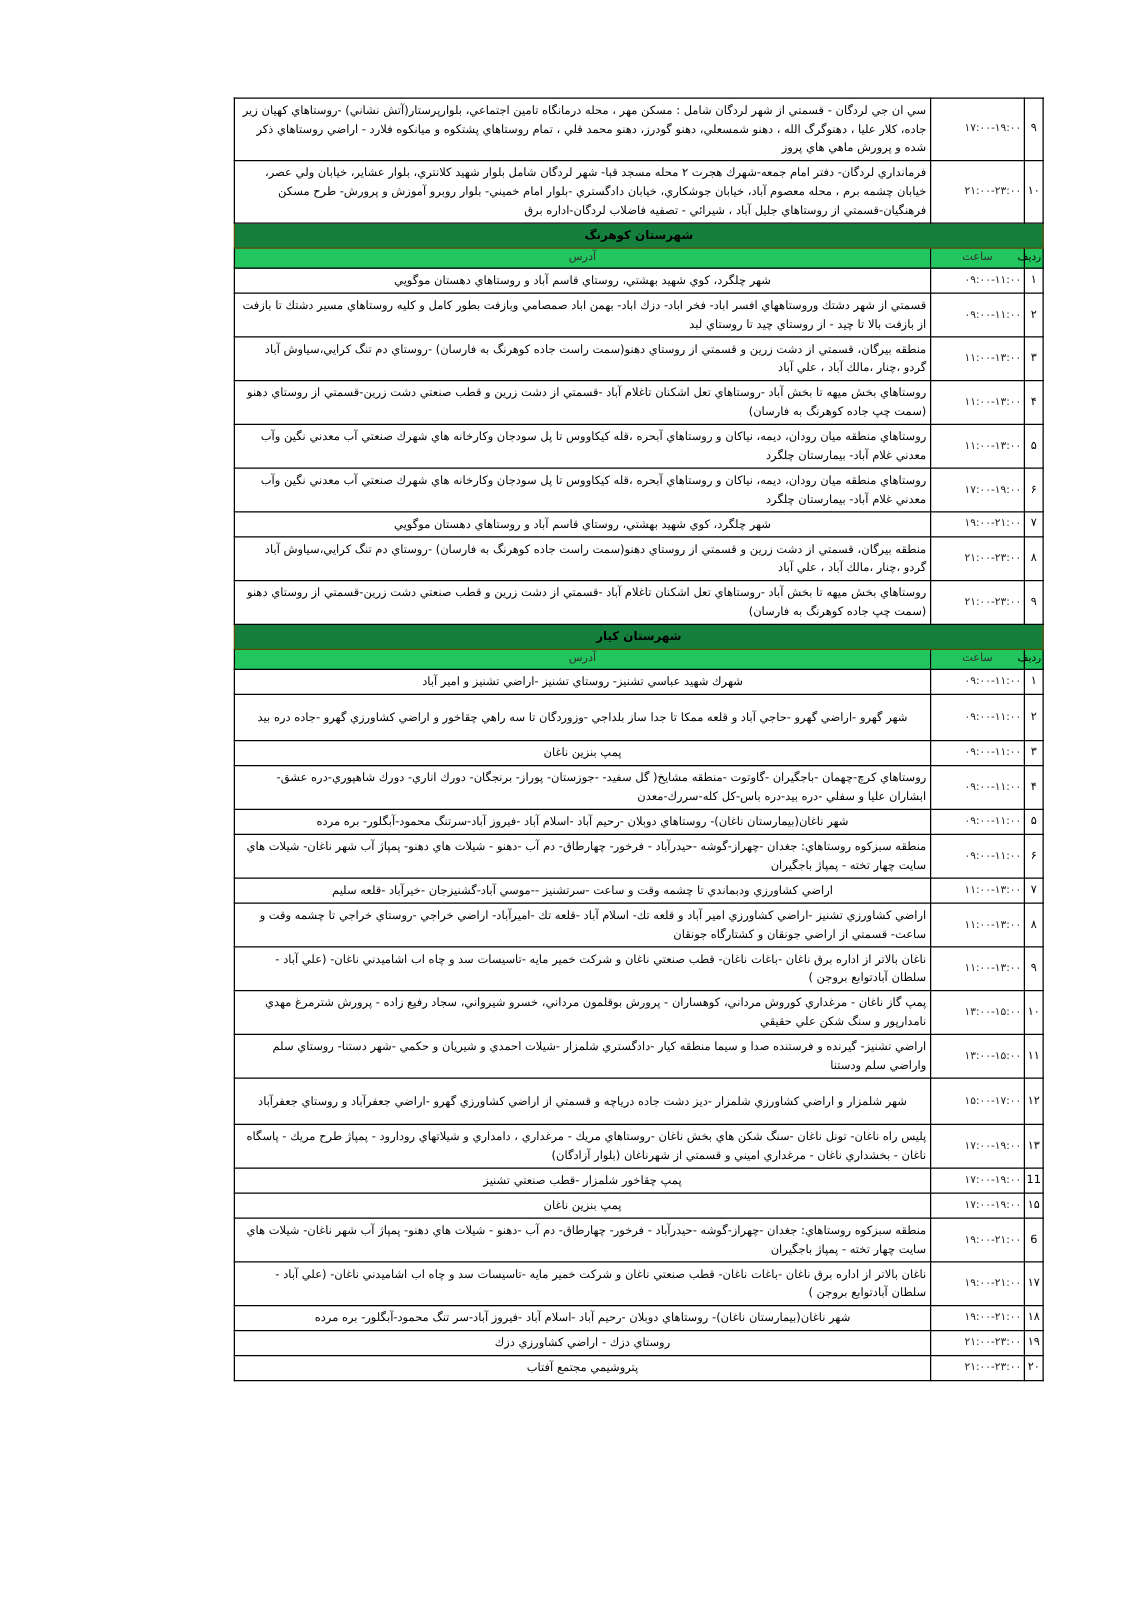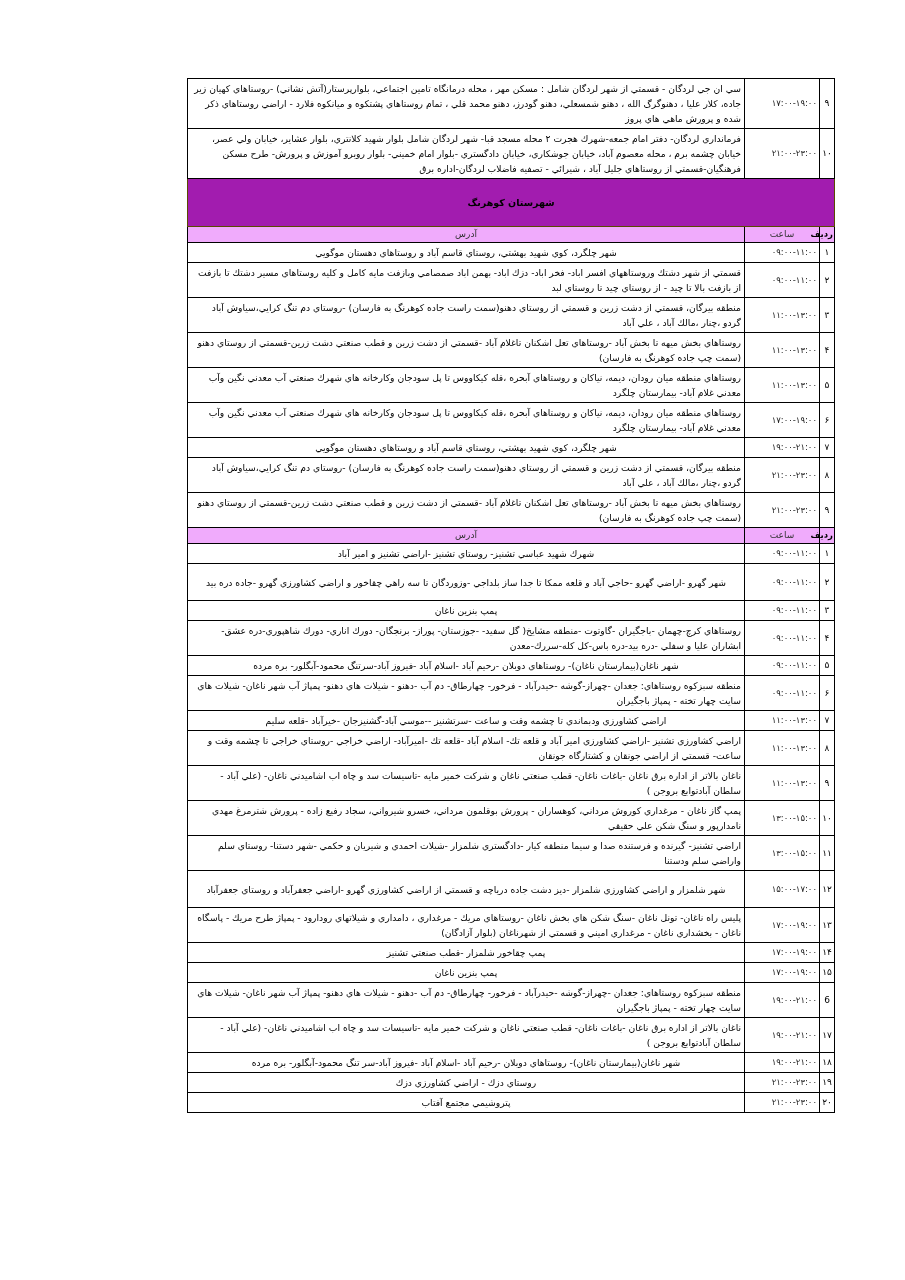--- a/index.html
+++ b/index.html
@@ -6,25 +6,25 @@
   body { width: 905px; height: 1280px; position: relative; overflow: hidden;
          font-family: "DejaVu Sans", "Liberation Sans", sans-serif; color: #000; }
   .page { position: absolute; left: 187px; top: 78px; width: 648px; }
   table { width: 648px; border-collapse: collapse; direction: rtl; table-layout: fixed; }
   td { border: 1px solid #000; font-size: 9.2px; line-height: 15px; padding: 2px 3px;
        vertical-align: middle; }
   td.idx { width: 12px; text-align: center; padding: 0 1px; font-size: 9px; }
   td.time { width: 70px; text-align: right; font-size: 8.5px; color: #222; padding: 0 2px; direction: ltr; }
   td.addr { text-align: right; font-weight: normal; }
   td.addr.center { text-align: center; margin-top: 16px; }
-  tr.section td { background: #a21caf; text-align: center; font-weight: bold; font-size: 9.5px;
-                  line-height: 13px; padding: 17px; border-color: #5a4a00; }
-  tr.colhead td { background: #f0abfc; text-align: center; font-size: 9px; line-height: 13px;
+  tr.section td { background: #15803d; text-align: center; font-weight: bold; font-size: 9.5px;
+                  line-height: 13px; padding: 3px; border-color: #5a4a00; }
+  tr.colhead td { background: #22c55e; text-align: center; font-size: 9px; line-height: 13px;
                   padding: 1px; color: #333; }
-  tr.colhead td.idx { font-size: 8.5px; color: #000; font-weight: bold; }
+  tr.colhead td.idx { font-size: 8.5px; color: #000; }
 </style>
 </head>
 <body>
 
 <div class="page">
   <table>
     <tbody id="tbody">
         <tr>
           <td class="idx">۹</td>
           <td class="time">۱۷:۰۰-۱۹:۰۰</td>
@@ -44,21 +44,21 @@
           <td>آدرس</td>
         </tr>
         <tr>
           <td class="idx">۱</td>
           <td class="time">۰۹:۰۰-۱۱:۰۰</td>
           <td class="addr center">شهر چلگرد، كوي شهيد بهشتي، روستاي قاسم آباد و روستاهاي دهستان موگويي</td>
         </tr>
         <tr>
           <td class="idx">۲</td>
           <td class="time">۰۹:۰۰-۱۱:۰۰</td>
-          <td class="addr">قسمتي از شهر دشتك وروستاههاي افسر اباد- فخر اباد- دزك اباد- بهمن اباد صمصامي وبازفت مايه كامل و كليه روستاهاي مسير دشتك تا بازفت از بازفت بالا تا چيد - از روستاي چيد تا روستاي لبد</td>
+          <td class="addr">قسمتي از شهر دشتك وروستاههاي افسر اباد- فخر اباد- دزك اباد- بهمن اباد صمصامي وبازفت بطور كامل و كليه روستاهاي مسير دشتك تا بازفت از بازفت بالا تا چيد - از روستاي چيد تا روستاي لبد</td>
         </tr>
         <tr>
           <td class="idx">۳</td>
           <td class="time">۱۱:۰۰-۱۳:۰۰</td>
           <td class="addr">منطقه بيرگان، قسمتي از دشت زرين و قسمتي از روستاي دهنو(سمت راست جاده كوهرنگ به فارسان) -روستاي دم تنگ كرايي،سياوش آباد گردو ،چنار ،مالك آباد ، علي آباد</td>
         </tr>
         <tr>
           <td class="idx">۴</td>
           <td class="time">۱۱:۰۰-۱۳:۰۰</td>
           <td class="addr">روستاهاي بخش ميهه تا بخش آباد -روستاهاي تعل اشكنان تاغلام آباد -قسمتي از دشت زرين و قطب صنعتي دشت زرين-قسمتي از روستاي دهنو (سمت چپ جاده كوهرنگ به فارسان)</td>
@@ -80,20 +80,23 @@
         </tr>
         <tr>
           <td class="idx">۸</td>
           <td class="time">۲۱:۰۰-۲۳:۰۰</td>
           <td class="addr">منطقه بيرگان، قسمتي از دشت زرين و قسمتي از روستاي دهنو(سمت راست جاده كوهرنگ به فارسان) -روستاي دم تنگ كرايي،سياوش آباد گردو ،چنار ،مالك آباد ، علي آباد</td>
         </tr>
         <tr>
           <td class="idx">۹</td>
           <td class="time">۲۱:۰۰-۲۳:۰۰</td>
           <td class="addr">روستاهاي بخش ميهه تا بخش آباد -روستاهاي تعل اشكنان تاغلام آباد -قسمتي از دشت زرين و قطب صنعتي دشت زرين-قسمتي از روستاي دهنو (سمت چپ جاده كوهرنگ به فارسان)</td>
+        </tr>
+        <tr class="section">
+          <td colspan="3">شهرستان كيار</td>
         </tr>
         <tr class="colhead">
           <td class="idx">رديف</td>
           <td class="time">ساعت</td>
           <td>آدرس</td>
         </tr>
         <tr>
           <td class="idx">۱</td>
           <td class="time">۰۹:۰۰-۱۱:۰۰</td>
           <td class="addr center">شهرك شهيد عباسي تشنيز- روستاي تشنيز -اراضي تشنيز و امير آباد</td>
@@ -152,21 +155,21 @@
           <td class="idx">۱۲</td>
           <td class="time">۱۵:۰۰-۱۷:۰۰</td>
           <td class="addr center" style="height: 32px;">شهر شلمزار و اراضي كشاورزي شلمزار -ديز دشت جاده درياچه و قسمتي از اراضي كشاورزي گهرو -اراضي جعفرآباد و روستاي جعفرآباد</td>
         </tr>
         <tr>
           <td class="idx">۱۳</td>
           <td class="time">۱۷:۰۰-۱۹:۰۰</td>
           <td class="addr">پليس راه ناغان- تونل ناغان -سنگ شكن هاي بخش ناغان -روستاهاي مريك - مرغداري ، دامداري و شيلاتهاي رودارود - پمپاژ طرح مريك - پاسگاه ناغان - بخشداري ناغان - مرغداري اميني و قسمتي از شهرناغان (بلوار آزادگان)</td>
         </tr>
         <tr>
-          <td class="idx">۱۴</td>
+          <td class="idx">11</td>
           <td class="time">۱۷:۰۰-۱۹:۰۰</td>
           <td class="addr center">پمپ چقاخور شلمزار -قطب صنعتي تشنيز</td>
         </tr>
         <tr>
           <td class="idx">۱۵</td>
           <td class="time">۱۷:۰۰-۱۹:۰۰</td>
           <td class="addr center">پمپ بنزين ناغان</td>
         </tr>
         <tr>
           <td class="idx">6</td>

